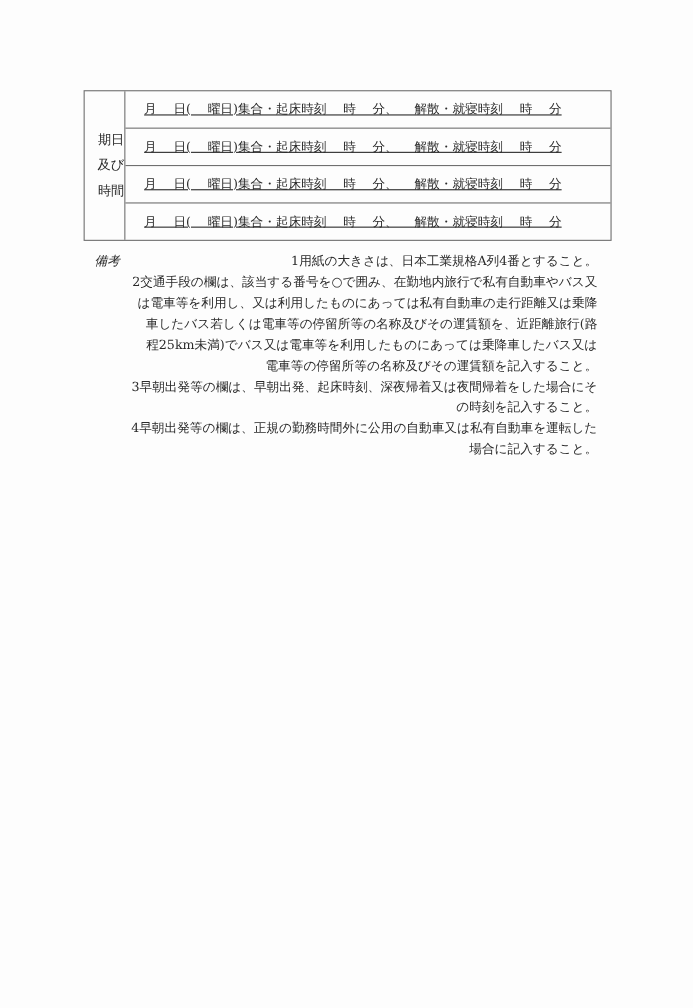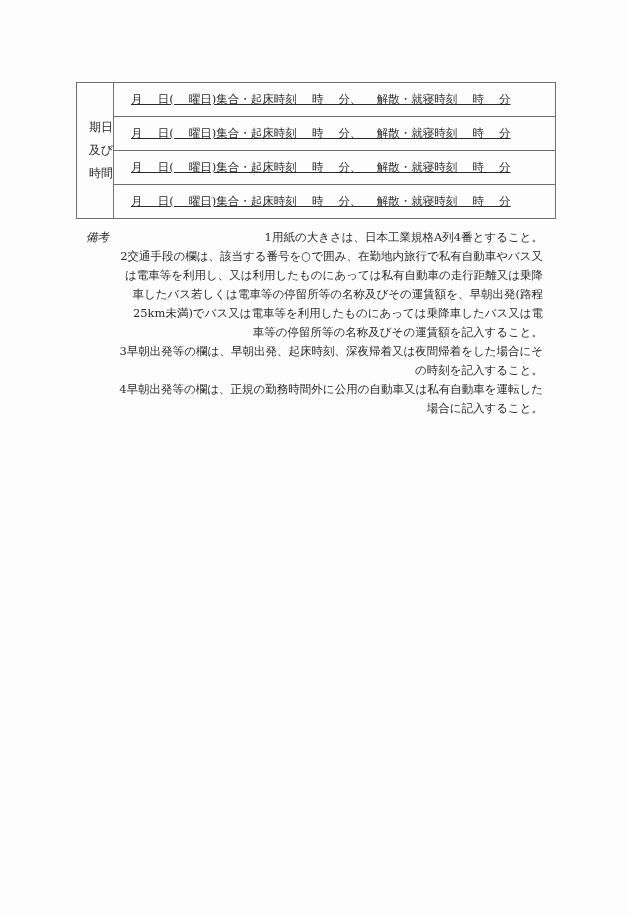--- a/index.html
+++ b/index.html
@@ -70,21 +70,21 @@
     <div class="row">月　 日(　 曜日)集合・起床時刻　 時　 分、　 解散・就寝時刻　 時　 分</div>
   </div>
 </div>
 
 <div class="notes">
   <span class="note-head">備考</span>
   <div class="note">
     <span class="num">1</span><span>用紙の大きさは、日本工業規格A列4番とすること。</span>
   </div>
   <div class="note">
-    <span class="num">2</span><span>交通手段の欄は、該当する番号を○で囲み、在勤地内旅行で私有自動車やバス又は電車等を利用し、又は利用したものにあっては私有自動車の走行距離又は乗降車したバス若しくは電車等の停留所等の名称及びその運賃額を、早朝出発(路程25km未満)でバス又は電車等を利用したものにあっては乗降車したバス又は電車等の停留所等の名称及びその運賃額を記入すること。</span>
+    <span class="num">2</span><span>交通手段の欄は、該当する番号を○で囲み、在勤地内旅行で私有自動車やバス又は電車等を利用し、又は利用したものにあっては私有自動車の走行距離又は乗降車したバス若しくは電車等の停留所等の名称及びその運賃額を、近距離旅行(路程25km未満)でバス又は電車等を利用したものにあっては乗降車したバス又は電車等の停留所等の名称及びその運賃額を記入すること。</span>
   </div>
   <div class="note">
     <span class="num">3</span><span>早朝出発等の欄は、早朝出発、起床時刻、深夜帰着又は夜間帰着をした場合にその時刻を記入すること。</span>
   </div>
   <div class="note">
     <span class="num">4</span><span>早朝出発等の欄は、正規の勤務時間外に公用の自動車又は私有自動車を運転した場合に記入すること。</span>
   </div>
 </div>
 
 </body></html>

